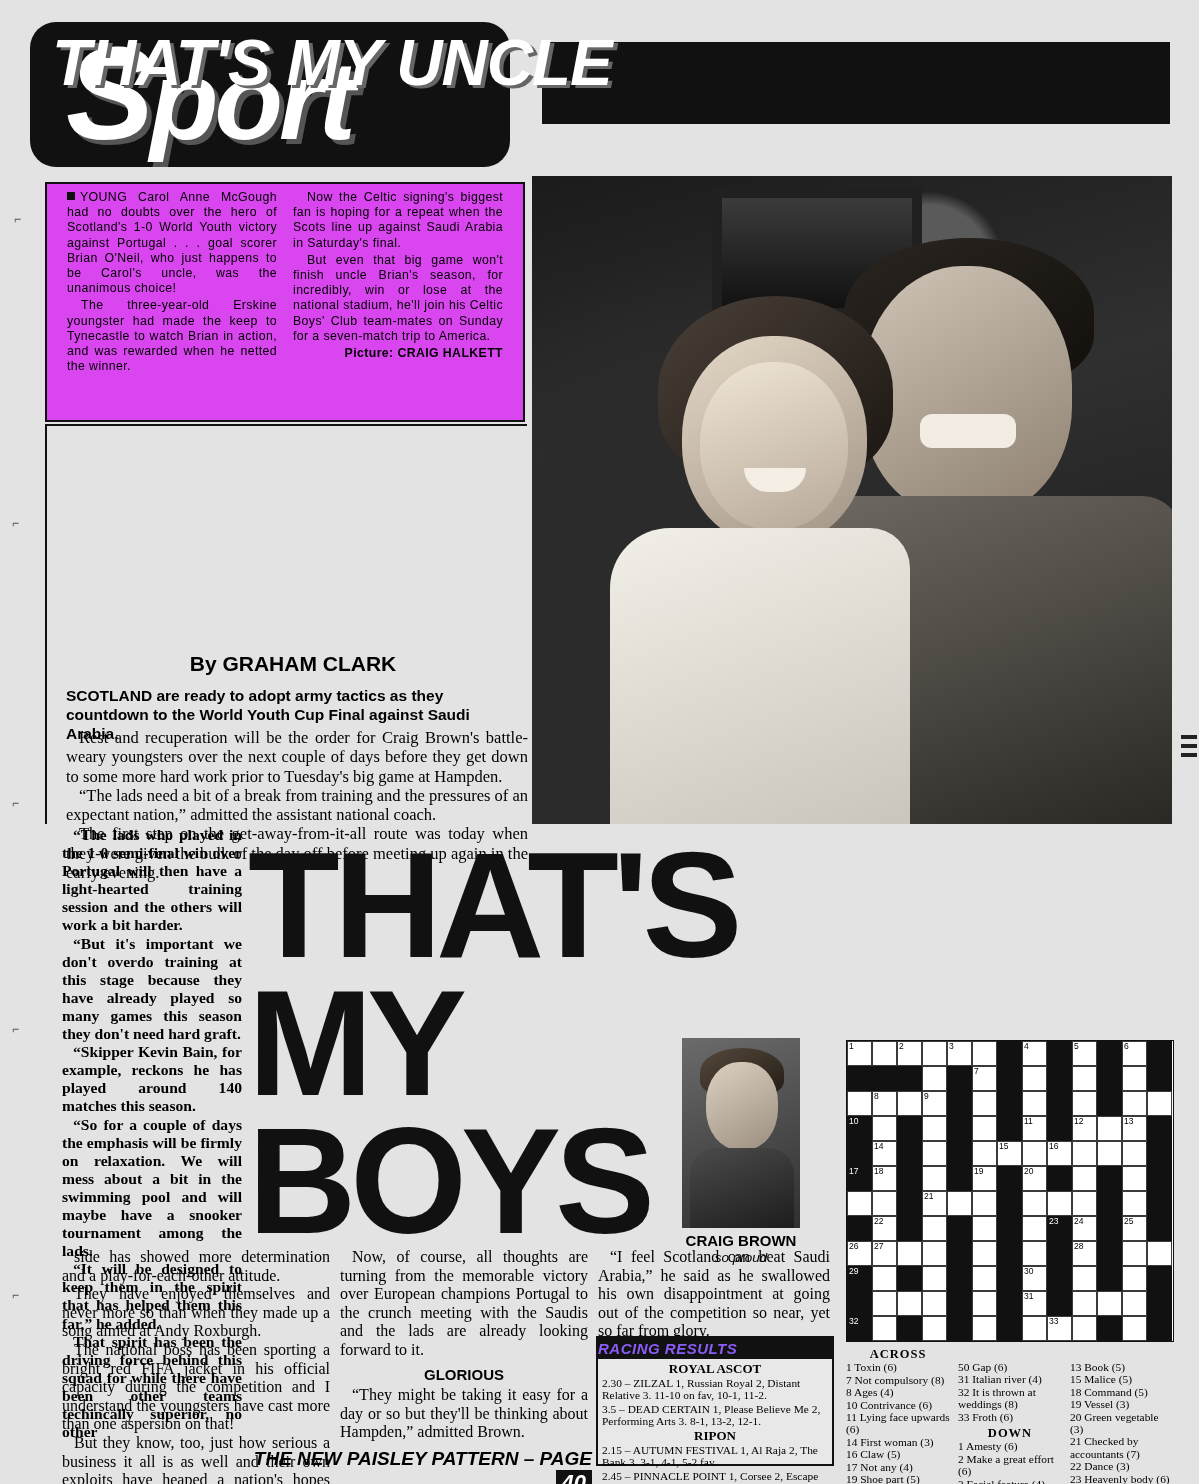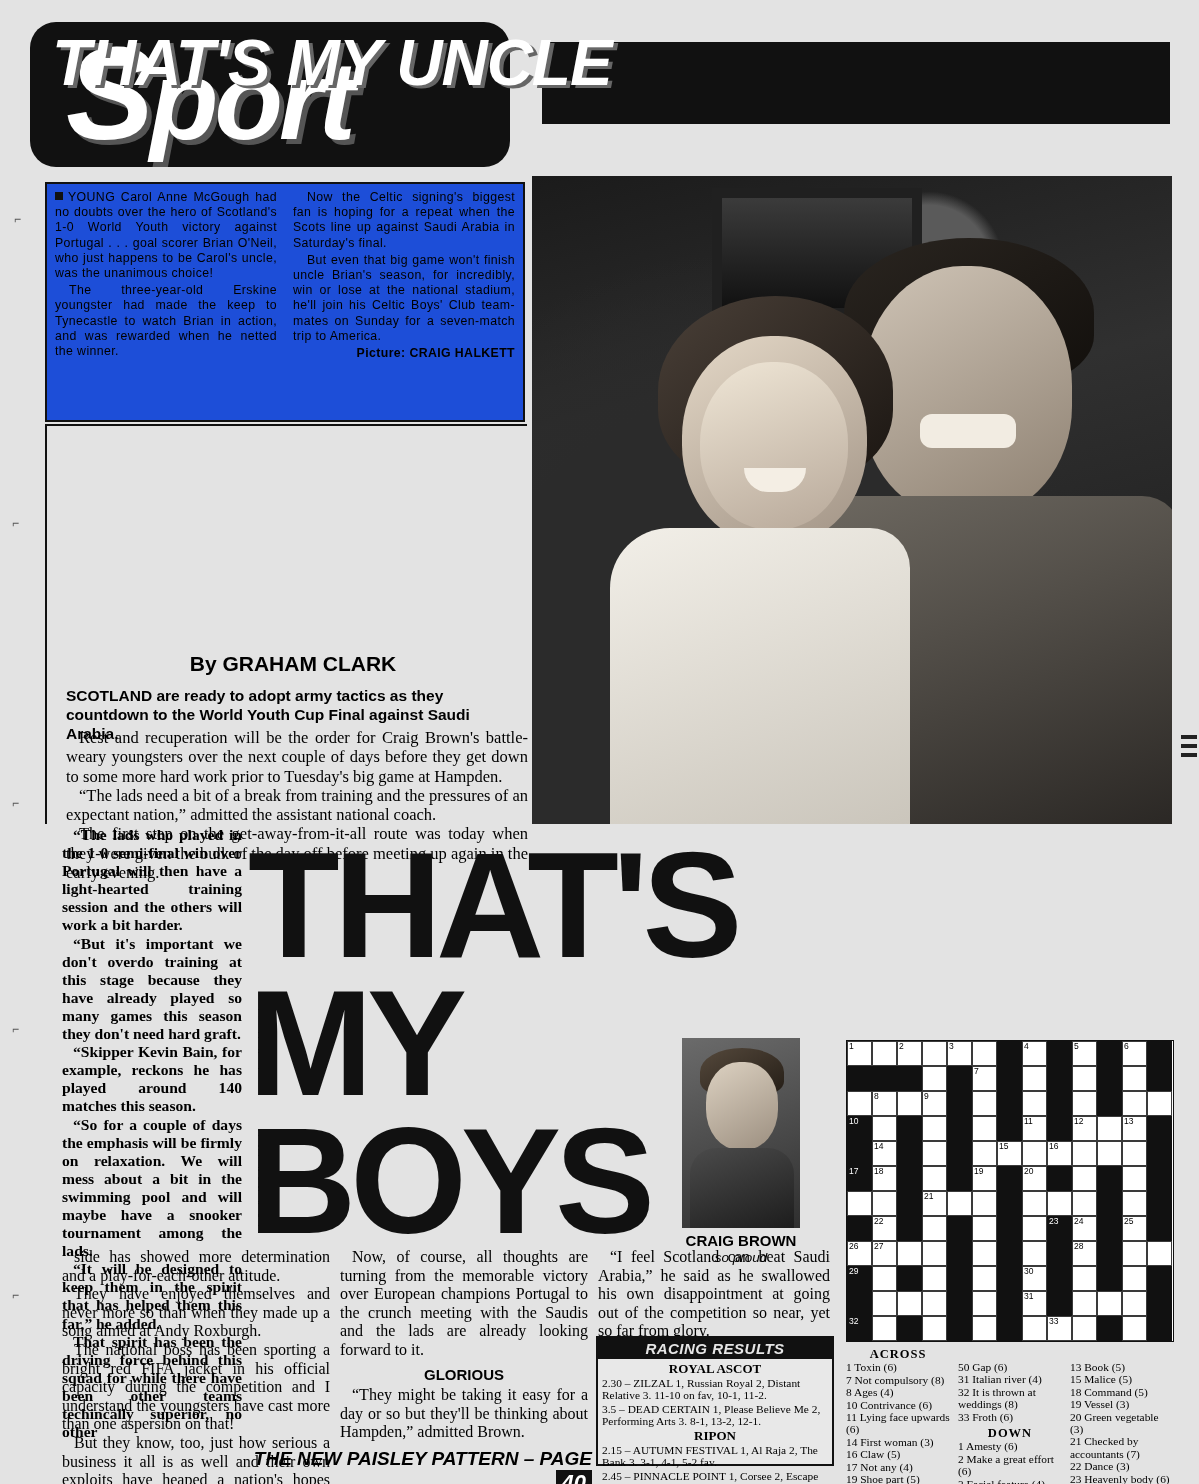--- a/index.html
+++ b/index.html
@@ -38,22 +38,22 @@
     font-family:"Liberation Sans", sans-serif;
     font-weight:bold;font-style:italic;
     font-size:64px;line-height:74px;color:#fff;
     letter-spacing:-1px;
     text-shadow:4px 3px 0 #666;
     white-space:nowrap;
   }
   
   .brief{
     position:absolute;left:45px;top:182px;width:480px;height:240px;
-    border:2px solid #111;background:#1d4ed8;
-    padding:6px 8px;box-sizing:border-box;
+    border:2px solid #111;background:#d946ef;
+    padding:6px 20px;box-sizing:border-box;
   }
   .brief .cols{column-count:2;column-gap:16px;}
   .brief p{
     margin:0 0 2px 0;
     font-family:"Liberation Sans", sans-serif;
     font-size:12.3px;line-height:15.2px;
     text-align:justify;letter-spacing:.4px;
   }
   .brief p.ind{text-indent:14px;}
   .sq{display:inline-block;width:8px;height:8px;background:#111;margin-right:5px;vertical-align:1px;}
@@ -183,22 +183,22 @@
     position:absolute;left:598px;top:1248px;width:232px;
     font-size:16px;line-height:18.6px;text-align:justify;
   }
   .col-c p{margin:0;text-indent:12px;font-family:Liberation Serif, serif;}
   
   .racing{
     position:absolute;left:596px;top:1336px;width:238px;height:130px;
     border:2px solid #111;background:#e8e8e8;box-sizing:border-box;
   }
   .racing-title{
-    background:#111;color:#e5e5e5;font-family:"Liberation Sans", sans-serif;
-    font-weight:bold;font-style:italic;font-size:15px;text-align:center;padding:2px 0;
+    background:#111;color:#8b5cf6;font-family:"Liberation Sans", sans-serif;
+    font-weight:bold;font-style:italic;font-size:15px;text-align:left;padding:2px 0;
     letter-spacing:.5px;
   }
   .racing-body{padding:2px 4px;font-size:11.4px;line-height:12.6px;}
   .meet{font-family:"Liberation Serif",serif;font-weight:bold;text-align:center;font-size:13px;margin:2px 0 1px;}
   .racing-body p{margin:0 0 1px 0;}
   
   .xw{
     position:absolute;left:846px;top:1040px;width:326px;height:300px;
     border:1px solid #111;background:#fff;
   }

